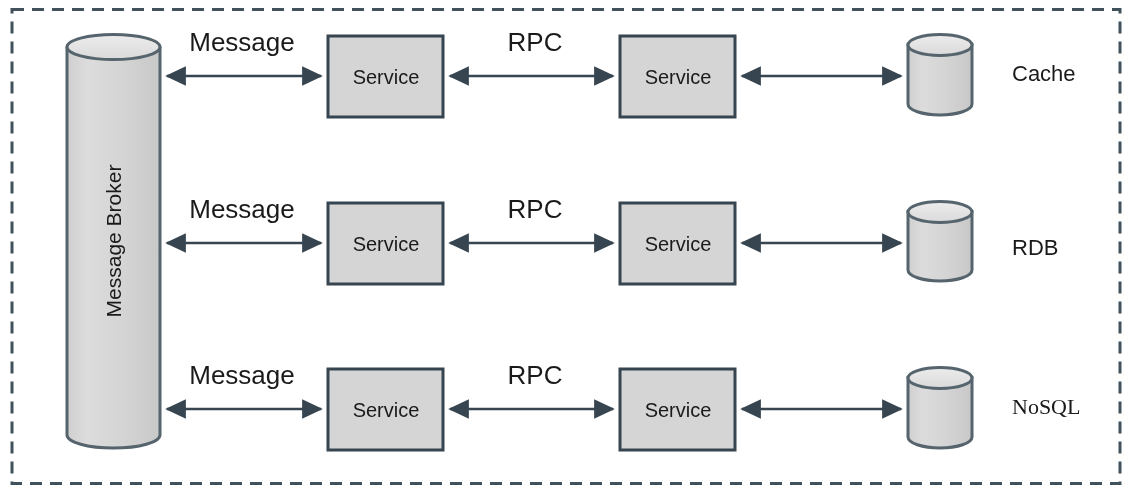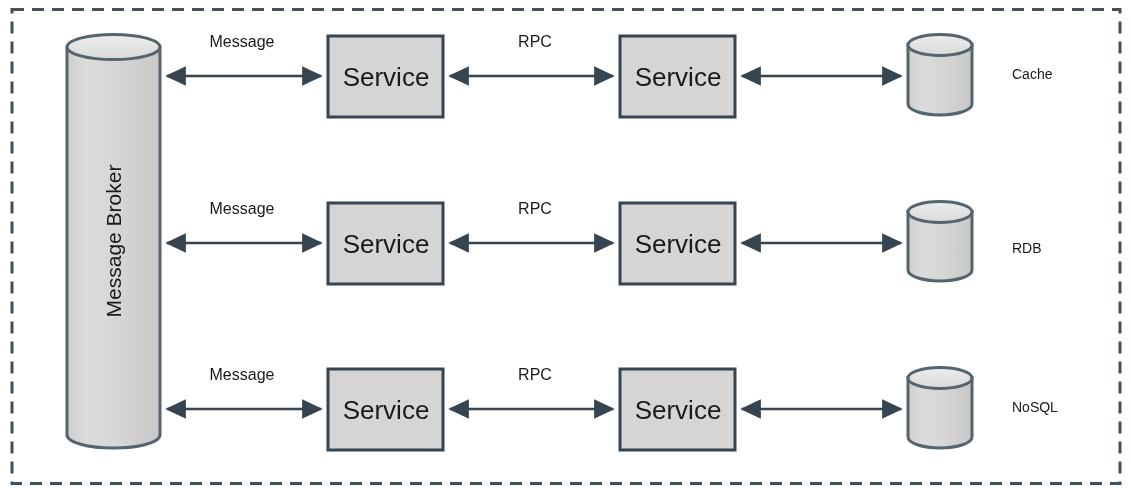--- a/index.html
+++ b/index.html
@@ -24,27 +24,27 @@
   }
   .txt {
     position: absolute;
     color: #1a1a1a;
     font-size: 21px;
     line-height: 1;
     white-space: nowrap;
     font-family: "Liberation Sans", sans-serif;
   }
   .node-label {
+    font-size: 20px;
+  }
+  .edge-label {
     font-size: 26px;
   }
-  .edge-label {
-    font-size: 16px;
-  }
   .side-label {
-    font-size: 14px;
+    font-size: 22px;
   }
   .broker-label {
     font-size: 21px;
     transform-origin: 50% 50%;
   }
 </style>
 </head>
 <body>
 
 <div id="canvas">
@@ -118,15 +118,15 @@
   <div class="txt edge-label" style="left:242px; top:209px; transform:translate(-50%,-50%);">Message</div>
   <div class="txt edge-label" style="left:535px; top:209px; transform:translate(-50%,-50%);">RPC</div>
   <div class="txt node-label" style="left:386px; top:244px; transform:translate(-50%,-50%);">Service</div>
   <div class="txt node-label" style="left:678px; top:244px; transform:translate(-50%,-50%);">Service</div>
   <div class="txt side-label" style="left: 1012px; top: 248px; transform: translateY(-50%);">RDB</div>
 
   <div class="txt edge-label" style="left:242px; top:375px; transform:translate(-50%,-50%);">Message</div>
   <div class="txt edge-label" style="left:535px; top:375px; transform:translate(-50%,-50%);">RPC</div>
   <div class="txt node-label" style="left:386px; top:410px; transform:translate(-50%,-50%);">Service</div>
   <div class="txt node-label" style="left:678px; top:410px; transform:translate(-50%,-50%);">Service</div>
-  <div class="txt side-label" style="left: 1012px; top: 407px; transform: translateY(-50%);">NoSQL</div>
+  <div class="txt side-label" style="left: 1012px; top: 407px; transform: translateY(-50%); font-family: Liberation Serif, serif;">NoSQL</div>
 
 </div>
 
 </body></html>

